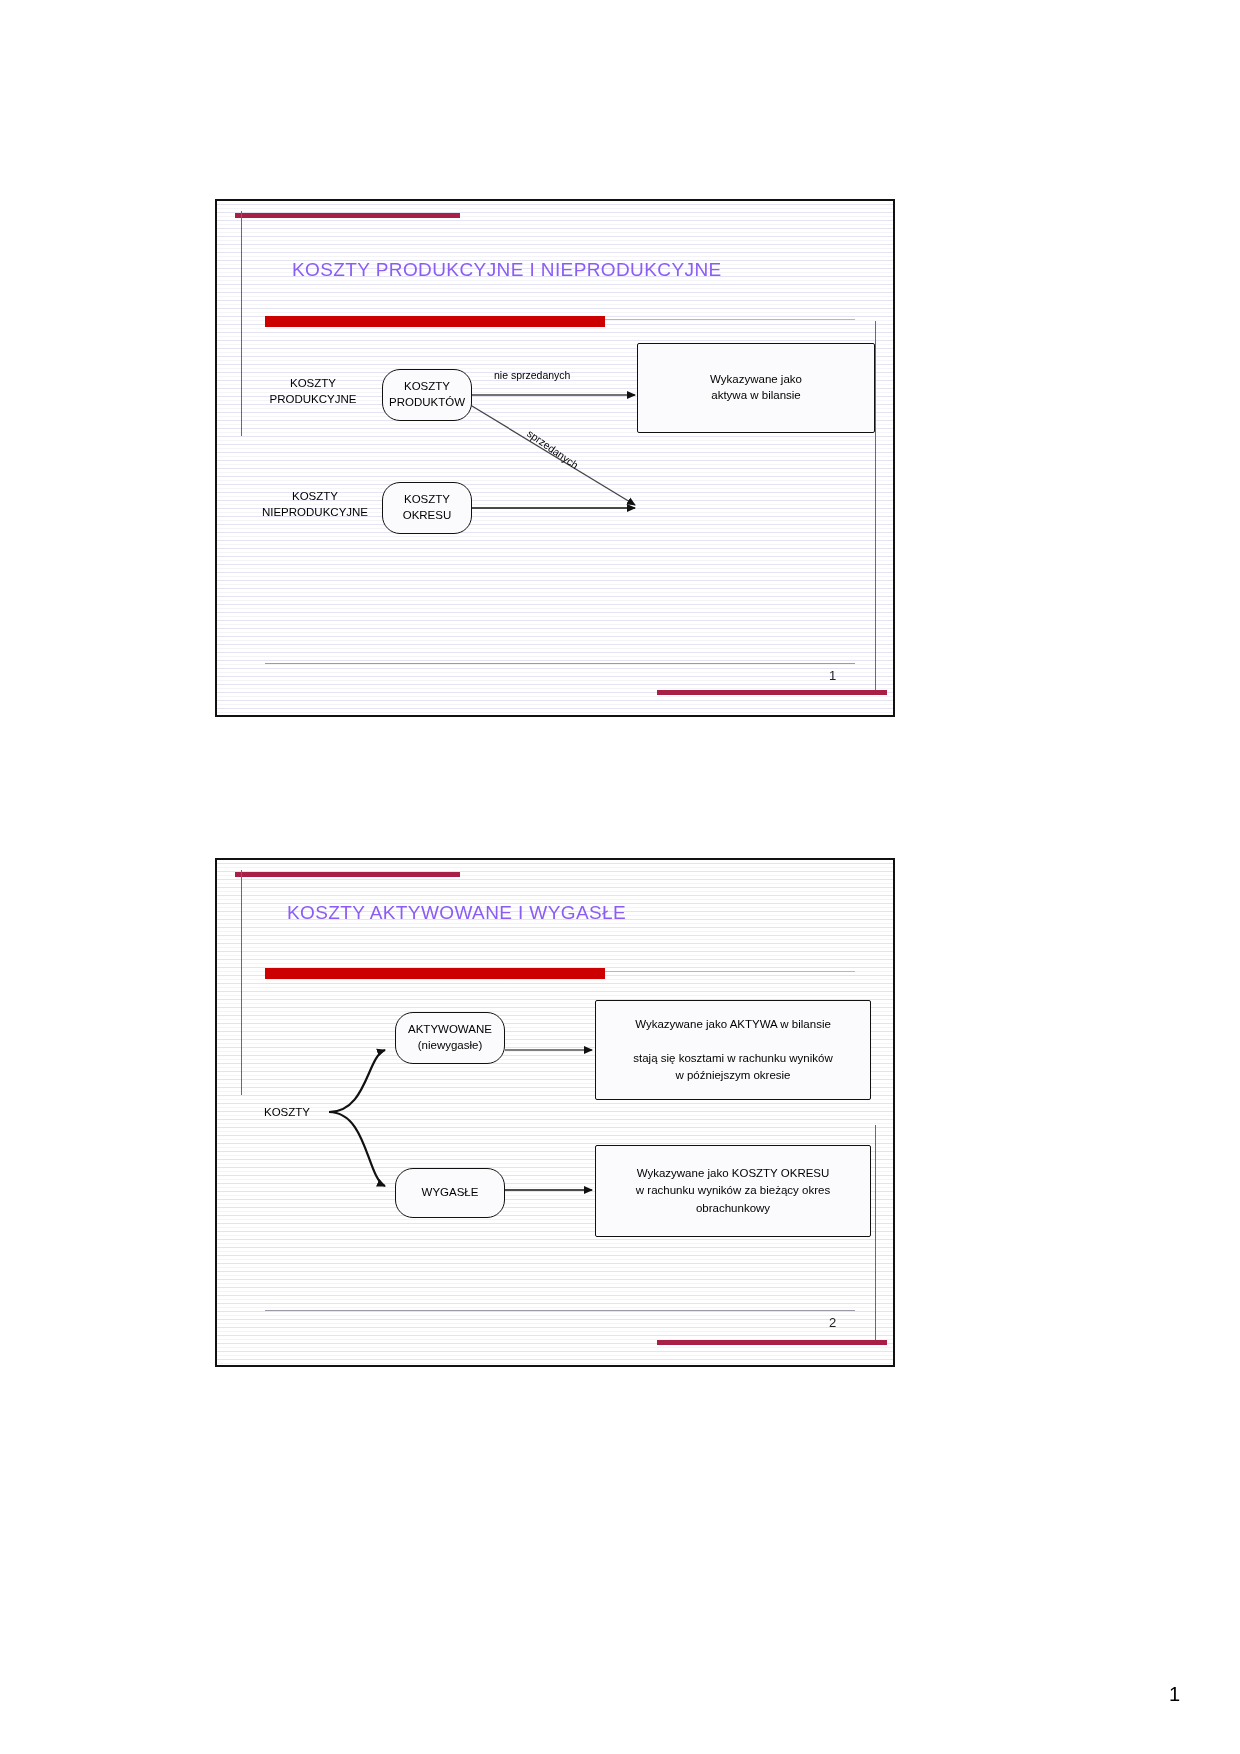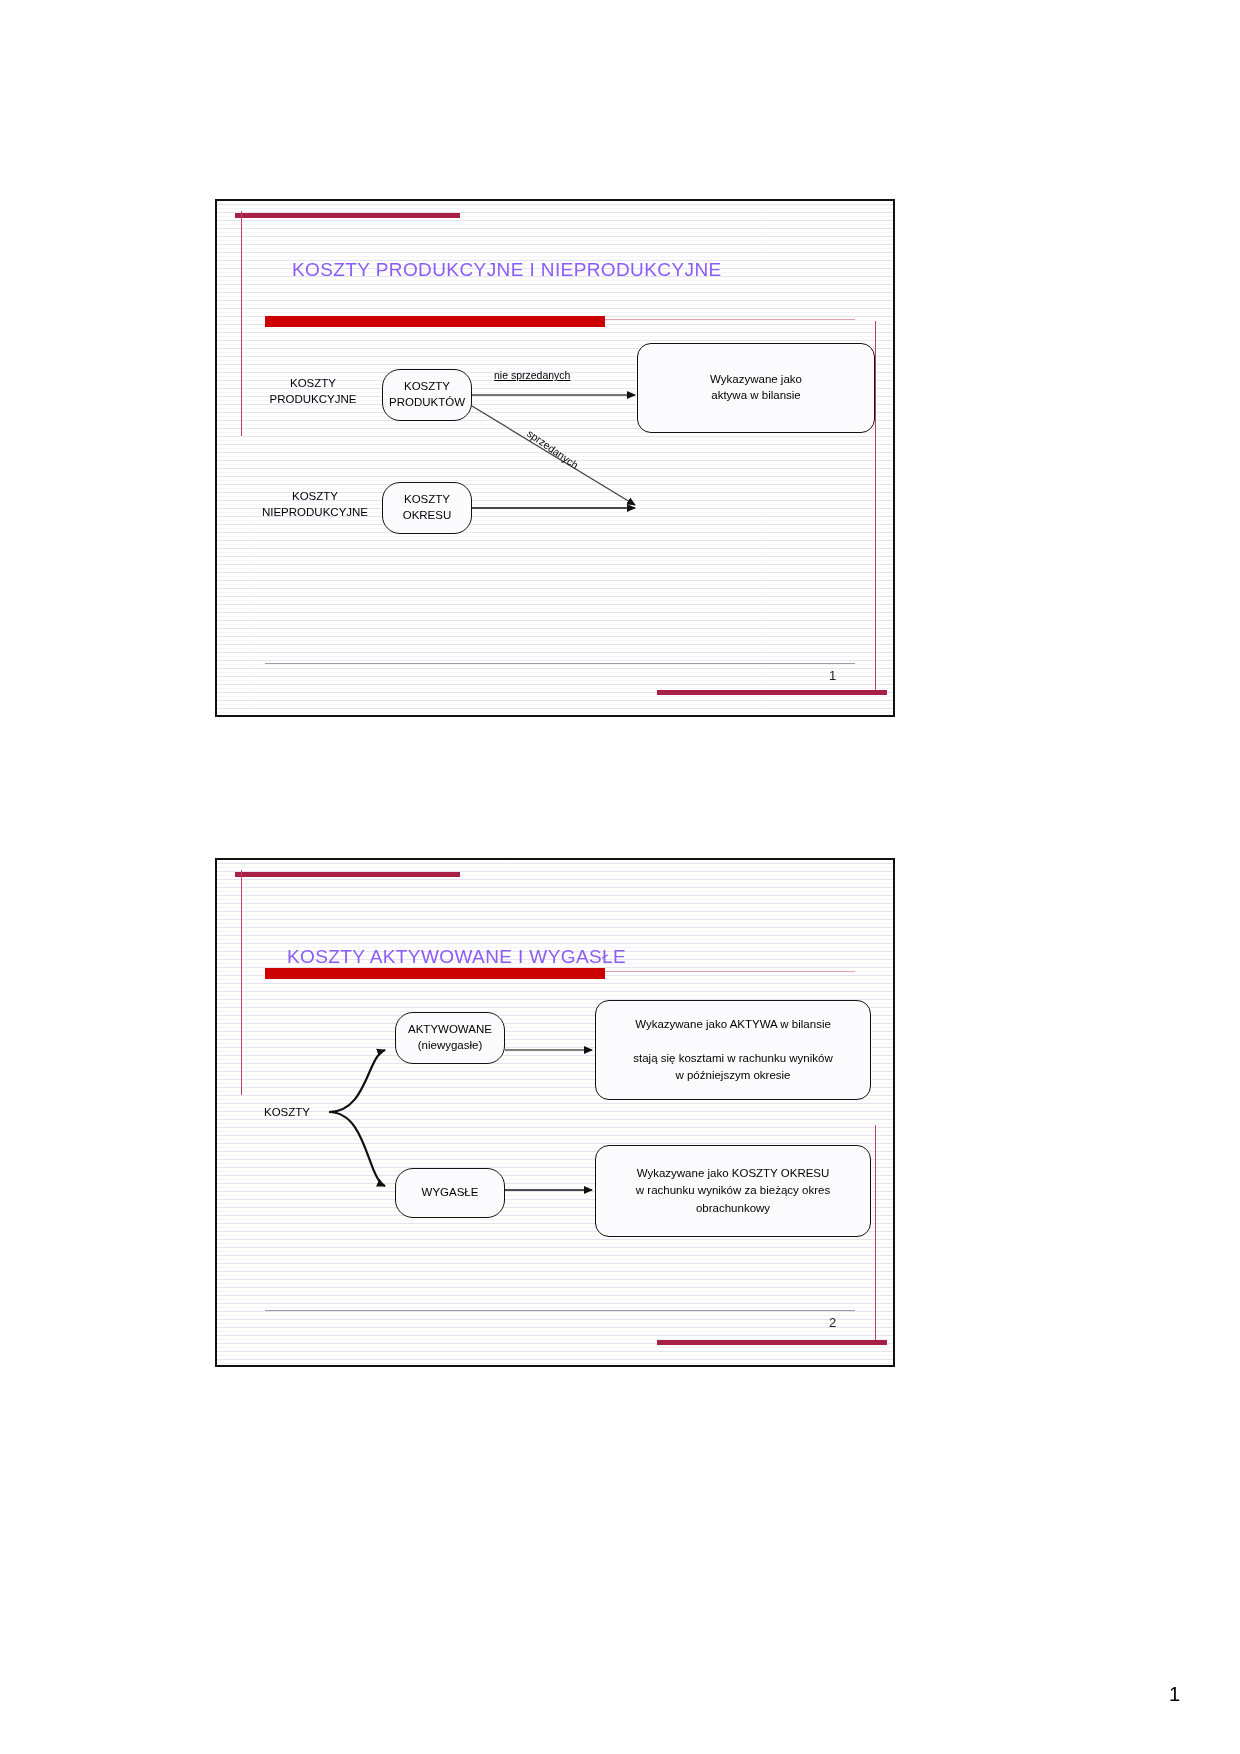--- a/index.html
+++ b/index.html
@@ -106,21 +106,21 @@
     flex-direction: column;
     align-items: center;
     justify-content: center;
     text-align: center;
     font-size: 11.5px;
     line-height: 1.35;
     color: #000;
     box-sizing: border-box;
     padding: 4px 6px;
   }
-  .node.wide { border-radius: 14px; }
+  .node.wide { border-radius: 2px; }
   .plain-label {
     position: absolute;
     text-align: center;
     font-size: 11.5px;
     line-height: 1.35;
     color: #000;
     white-space: pre-line;
   }
   .edge-label {
     position: absolute;
@@ -188,37 +188,37 @@
     <div class="node" style="left:165px; top:168px; width:90px; height:52px; white-space:pre-line;">KOSZTY
 PRODUKTÓW</div>
 
     <div class="node" style="left:165px; top:281px; width:90px; height:52px; white-space:pre-line;">KOSZTY
 OKRESU</div>
 
     <div class="node wide" style="left:420px; top:142px; width:238px; height:90px; white-space:pre-line;">Wykazywane jako
 aktywa w bilansie</div>
 
 
-    <div class="edge-label" style="left:277px; top:168px;text-decoration:underline;">nie sprzedanych</div>
+    <div class="edge-label" style="left:277px; top:168px;">nie sprzedanych</div>
 
     <div class="edge-label rot" style="left:315px; top:226px;">sprzedanych</div>
   </div>
 
   <div class="hairline-gray" style="left:48px; top:462px; width:590px;"></div>
   <div class="page-num" style="left:612px; top:467px;">1</div>
   <div class="bar-bottom" style="left:440px; top:489px; width:230px;"></div>
 </div>
 
 <div class="slide" style="left:215px; top:858px; width:676px; height:505px;">
   <div class="slide-bg"></div>
 
   <div class="bar-top-dark" style="left:18px; top:12px; width:225px;"></div>
   <div class="vline-left" style="left:24px; top:10px; height:225px;"></div>
 
-  <div class="slide-title" style="left:70px; top:42px;margin-top:44px;">KOSZTY AKTYWOWANE I WYGASŁE</div>
+  <div class="slide-title" style="left:70px; top:42px;">KOSZTY AKTYWOWANE I WYGASŁE</div>
 
   <div class="bar-red" style="left:48px; top:108px; width:340px;"></div>
   <div class="hairline-pink" style="left:388px; top:111px; width:250px;"></div>
 
   <div class="vline-right" style="left:658px; top:265px; height:220px;"></div>
 
   <div class="diagram">
 
     <svg class="arrows" width="676" height="505" viewBox="0 0 676 505">
       <defs>

